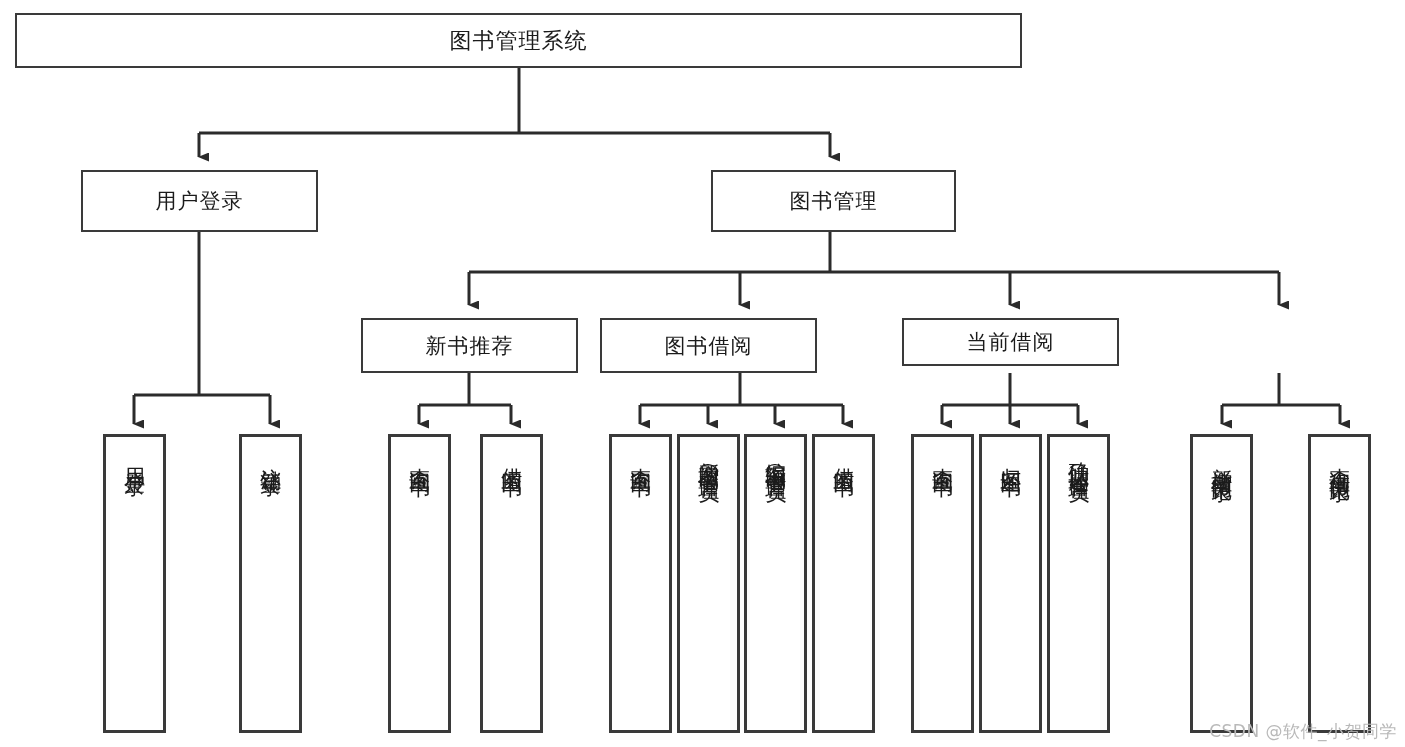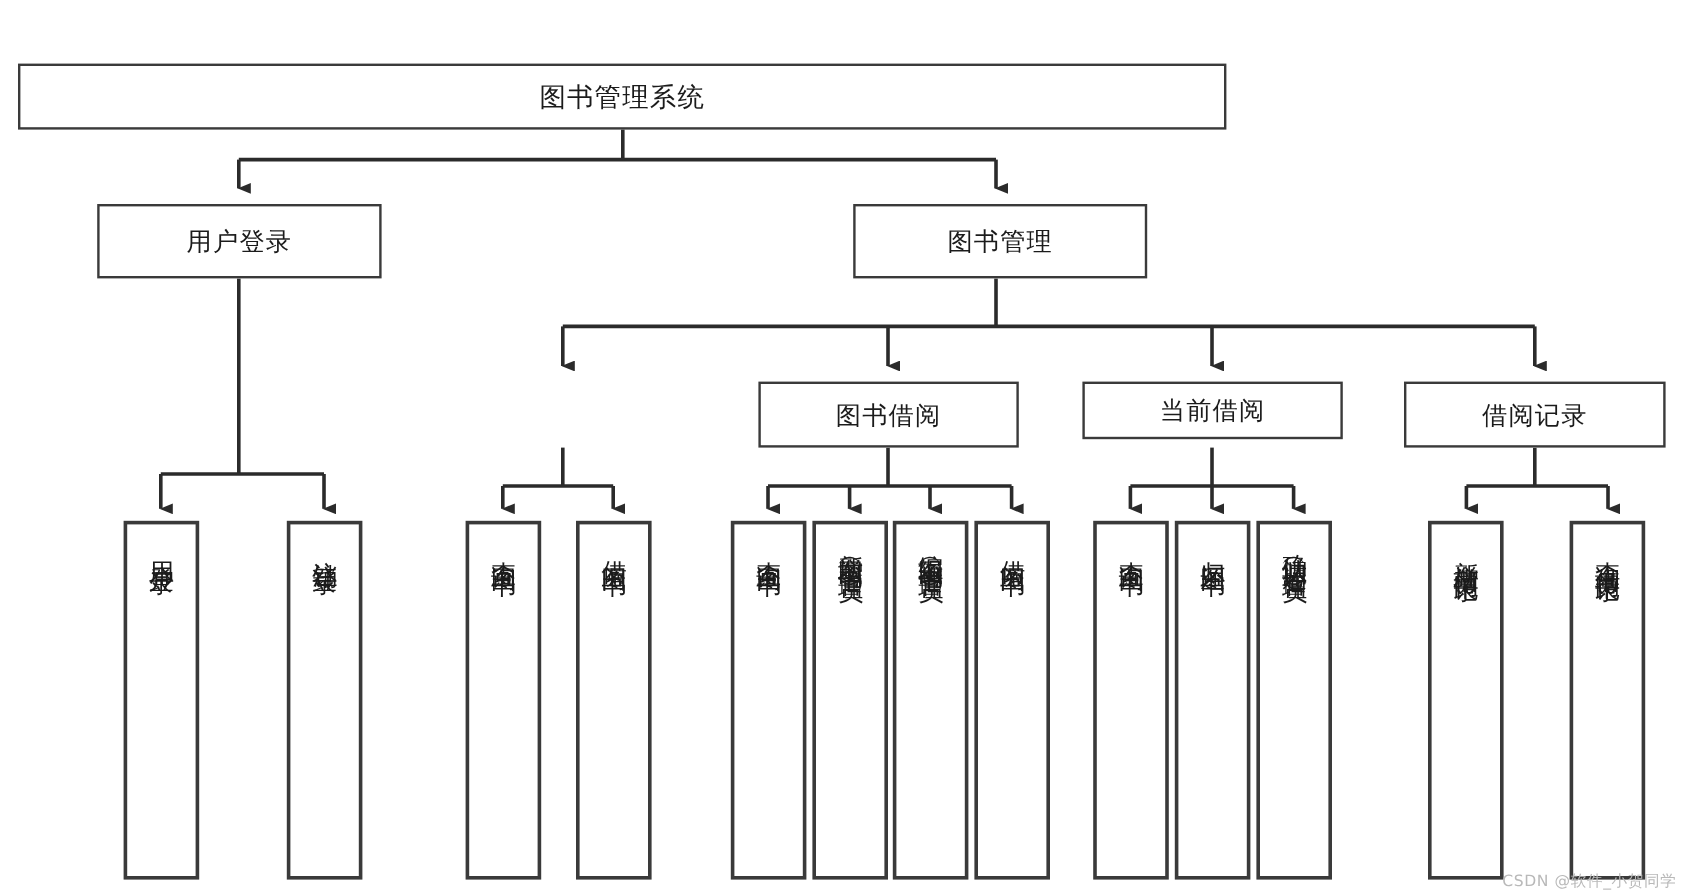--- a/index.html
+++ b/index.html
@@ -10,21 +10,21 @@
   .node{position:absolute;box-sizing:border-box;background:#ffffff;
         border:2.5px solid #3a3a3a;display:flex;align-items:center;
         justify-content:center;color:#1b1b1b;}
   .node.h{font-size:21px;letter-spacing:1px;}
   .node.root{font-size:22px;letter-spacing:1px;}
   .node.v{writing-mode:vertical-rl;text-orientation:upright;
           font-size:21px;line-height:1.26;letter-spacing:3px;
           justify-content:flex-start;align-items:center;padding-top:14px;
           border-width:3px;}
   .node.v.pad{padding-top:8px;}
-  .wm{position:absolute;right:8px;bottom:4px;font-size:13px;color:#b9b9b9;
+  .wm{position:absolute;right:8px;bottom:4px;font-size:17px;color:#b9b9b9;
       letter-spacing:.5px;white-space:nowrap;}
 </style>
 </head>
 <body>
 
 <div id="stage">
 
   <svg id="wires" viewBox="0 0 1405 747" xmlns="http://www.w3.org/2000/svg">
     <defs>
       <marker id="ah" markerWidth="9" markerHeight="11" refX="4.5" refY="10" orient="auto" markerUnits="userSpaceOnUse">
@@ -68,39 +68,39 @@
       <path d="M1010,405 L1010,424" marker-end="url(#ah)"></path>
       <path d="M1078,405 L1078,424" marker-end="url(#ah)"></path>
 
       <path d="M1279,373 L1279,405"></path>
       <path d="M1222,405 L1340,405"></path>
       <path d="M1222,405 L1222,424" marker-end="url(#ah)"></path>
       <path d="M1340,405 L1340,424" marker-end="url(#ah)"></path>
     </g>
   </svg>
 
-  <div class="node root" style="left:15px;top:13px;width:1007px;height:55px;margin-top:40px;">
+  <div class="node root" style="left:15px;top:13px;width:1007px;height:55px;">
     <span>图书管理系统</span>
   </div>
 
   <div class="node h" style="left:81px;top:170px;width:237px;height:62px;">
     <span>用户登录</span>
   </div>
   <div class="node h" style="left:711px;top:170px;width:245px;height:62px;">
     <span>图书管理</span>
   </div>
 
-  <div class="node h" style="left:632px;top:318px;width:217px;height:55px;align-items:center;">
+  <div class="node h" style="left:361px;top:318px;width:217px;height:55px;">
+    <span>新书推荐</span>
+  </div>
+  <div class="node h" style="left:600px;top:318px;width:217px;height:55px;align-items:center;">
     <span>图书借阅</span>
   </div>
   <div class="node h" style="left:902px;top:318px;width:217px;height:48px;">
     <span>当前借阅</span>
-  </div>
-  <div class="node h" style="left:1170px;top:318px;width:218px;height:55px;">
-    <span>借阅记录</span>
   </div>
 
   <div class="node v" style="left:103px;top:434px;width:63px;height:299px;">
     <span>用户登录</span>
   </div>
   <div class="node v" style="left:239px;top:434px;width:63px;height:299px;">
     <span>注销登录</span>
   </div>
 
   <div class="node v" style="left:388px;top:434px;width:63px;height:299px;">

